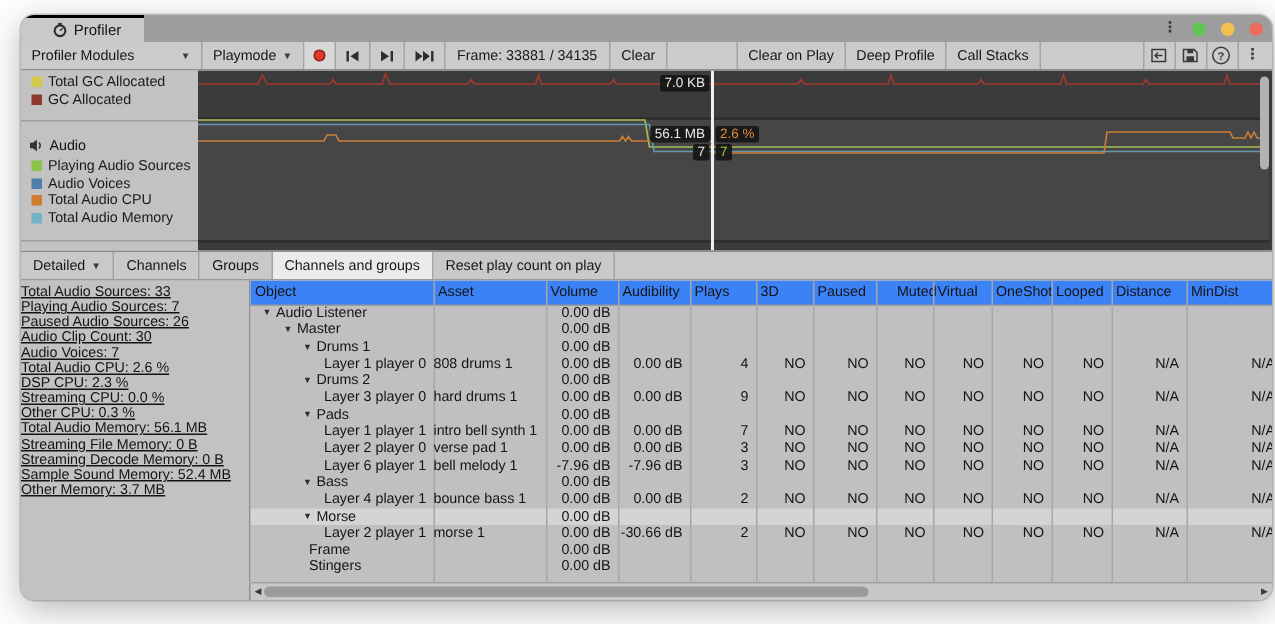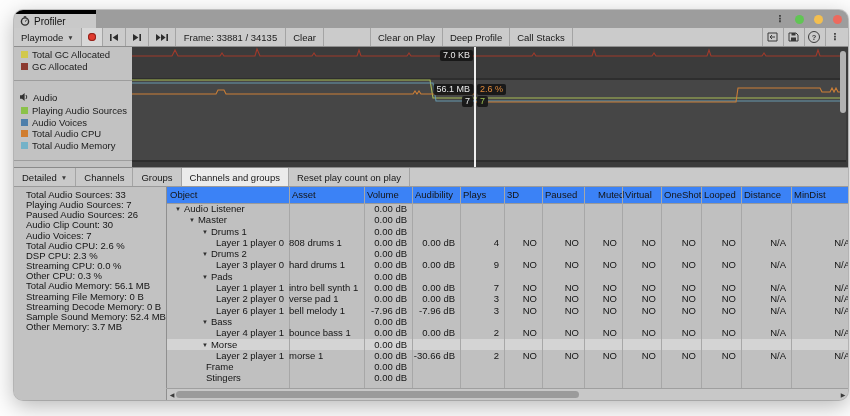--- a/index.html
+++ b/index.html
@@ -3,22 +3,22 @@
 <meta charset="utf-8">
 <style>
   html,body{margin:0;padding:0;background:#ffffff;width:850px;height:416px;overflow:hidden;
     font-family:"Liberation Sans","DejaVu Sans",sans-serif;-webkit-font-smoothing:antialiased;}
   .page{position:relative;width:850px;height:416px;background:#fdfdfd;}
   .window{position:absolute;left:14px;top:10px;width:834px;height:390px;background:#c8c8c8;
     border-radius:9px;overflow:hidden;box-shadow:0 6px 22px rgba(0,0,0,.28),0 0 0 1px rgba(0,0,0,.18);
     display:flex;flex-direction:column;font-size:10px;color:#1a1a1a;}
   
   .titlebar{height:18px;background:#9d9d9d;display:flex;align-items:stretch;flex:none;position:relative;}
-  .doc-tab{width:76px;background:#c9c9c9;border-top:4px solid #000000;display:flex;align-items:center;
-    gap:4px;padding-left:6px;font-size:10px;color:#111;}
+  .doc-tab{width:76px;background:#c9c9c9;border-top:2px solid #000000;display:flex;align-items:center;
+    gap:4px;padding-left:6px;font-size:10px;color:#111;justify-content:center;}
   .titlebar-right{position:absolute;right:6px;top:0;height:18px;display:flex;align-items:center;gap:10px;}
   .tb-kebab{color:#3c3c3c;font-size:10px;font-weight:bold;line-height:10px;}
   .dot{width:9px;height:9px;border-radius:50%;display:inline-block;}
   
   .toolbar{height:18px;background:#cbcbcb;border-bottom:1px solid #8e8e8e;display:flex;align-items:stretch;
     flex:none;font-size:9.5px;}
   .tb{display:flex;align-items:center;gap:4px;padding:0 7px;border-right:1px solid #a4a4a4;background:transparent;
     border-top:none;border-bottom:none;border-left:none;font:inherit;color:#161616;white-space:nowrap;cursor:default;}
   .tb.icon{padding:0 6px;}
   .dd-arrow{font-size:6.5px;color:#3c3c3c;}
@@ -45,21 +45,21 @@
   .vscroll{position:absolute;right:2px;top:4px;width:6px;height:62px;background:#b2b2b2;border-radius:3px;}
   
   .detail-tabs{height:18px;background:#c9c9c9;border-top:1px solid #8a8a8a;border-bottom:1px solid #9a9a9a;
     display:flex;align-items:stretch;flex:none;font-size:9.5px;}
   .dtab{display:flex;align-items:center;gap:4px;padding:0 8px;border-right:1px solid #a4a4a4;background:transparent;
     border-top:none;border-bottom:none;border-left:none;font:inherit;color:#161616;white-space:nowrap;cursor:default;}
   .dtab.active{background:#ebebeb;}
   
   .detail-body{flex:1;display:flex;min-height:0;}
   .stats{width:152px;flex:none;background:#c2c2c2;border-right:1px solid #8f8f8f;padding-top:3px;overflow:hidden;}
-  .stat-line{font-size:9.5px;line-height:10.15px;padding-left:12px;white-space:nowrap;color:#141414;}
+  .stat-line{font-size:9.5px;line-height:10.15px;padding-left:0;white-space:nowrap;color:#141414;text-decoration:underline;}
   .tablewrap{position:relative;flex:1;background:#c0c0c0;overflow:hidden;}
   .thead{position:absolute;left:0;top:0;right:0;height:16px;background:#3b82f6;border-bottom:1px solid #9a9a9a;}
   .hcell{position:absolute;top:0;height:16px;line-height:16px;font-size:9.5px;color:#141414;white-space:nowrap;}
   .colsep{position:absolute;top:0;bottom:0;width:1px;background:#a7a7a7;z-index:1;}
   .rows{position:absolute;left:0;top:16px;right:0;bottom:0;}
   .trow{position:relative;height:11.3px;}
   .trow.sel{background:#d4d4d4;}
   .tcell{position:absolute;top:0;height:11.3px;line-height:11.3px;font-size:9.5px;white-space:nowrap;
     overflow:hidden;color:#141414;box-sizing:border-box;z-index:2;}
   .tree-arrow{display:inline-block;font-size:6px;color:#2f2f2f;transform:translateY(-1px);margin-right:3px;}
@@ -89,20 +89,24 @@
       </div>
       <div class="titlebar-right">
         <span class="tb-kebab">⋮</span>
         <span class="dot" id="dot-green" style="background: rgb(97, 197, 84);"></span>
         <span class="dot" id="dot-yellow" style="background: rgb(244, 191, 79);"></span>
         <span class="dot" id="dot-red" style="background: rgb(237, 106, 94);"></span>
       </div>
     </div>
 
     <div class="toolbar">
+      <button class="tb" style="width:121px;justify-content:space-between">
+        <span>Profiler Modules</span>
+        <span class="dd-arrow">▼</span>
+      </button>
       <button class="tb">
         <span>Playmode</span>
         <span class="dd-arrow">▼</span>
       </button>
       <button class="tb icon" style="background:#d8d8d8">
         <span class="rec-dot"></span>
       </button>
       <button class="tb icon">
         <svg class="gicon" width="10" height="9" viewBox="0 0 10 9">
           <rect x="1" y="1" width="1.6" height="7" fill="#2d2d2d"></rect>

